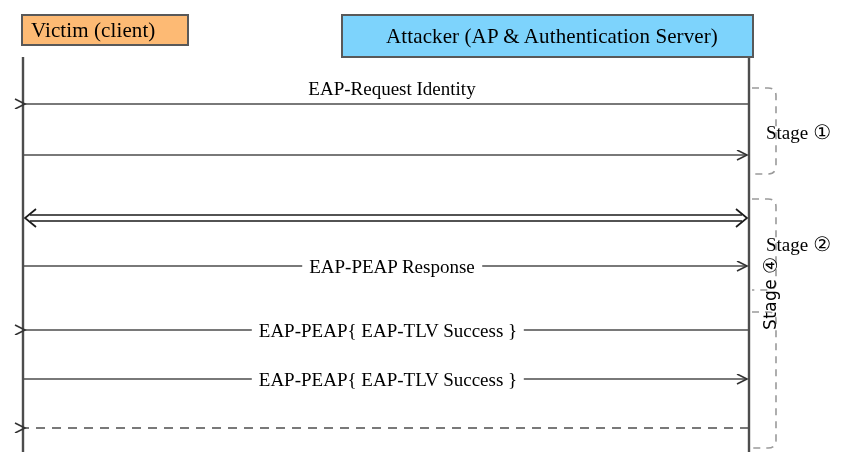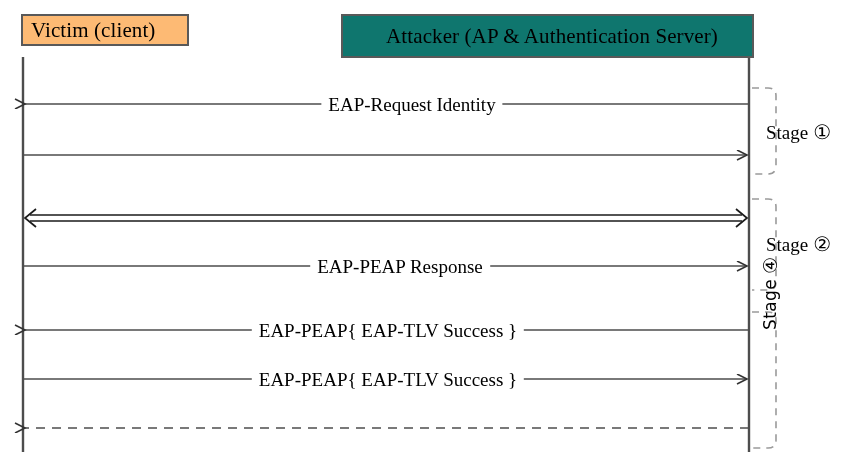--- a/index.html
+++ b/index.html
@@ -45,21 +45,21 @@
     width: 168px;
     height: 32px;
     background: #fdba74;
     margin-left: 7px;
   }
   #actor-attacker {
     left: 341px;
     top: 14px;
     width: 413px;
     height: 44px;
-    background: #0f766e;
+    background: #7dd3fc;
     justify-content: center;
     padding-left: 9px;
   }
   .msg-label {
     position: absolute;
     transform: translate(-50%, -50%);
     background: #ffffff;
     padding: 0 7px;
     font-size: 19px;
     line-height: 1;
@@ -166,25 +166,25 @@
   </svg>
 
   <div class="actor-box" id="actor-victim">
     <span>Victim (client)</span>
   </div>
 
   <div class="actor-box" id="actor-attacker">
     <span>Attacker (AP &amp; Authentication Server)</span>
   </div>
 
-  <div class="msg-label" style="left:392px; top:104px;margin-left:20px;">EAP-Request Identity</div>
-
-
-
-  <div class="msg-label" style="left:400px; top:266px;text-align:center;">EAP-PEAP Response</div>
+  <div class="msg-label" style="left:392px; top:88px;">EAP-Request Identity</div>
+
+
+
+  <div class="msg-label" style="left:392px; top:266px;text-align:center;">EAP-PEAP Response</div>
 
   <div class="msg-label" style="left:388px; top:330px;">EAP-PEAP{ EAP-TLV Success }</div>
 
   <div class="msg-label" style="left:388px; top:379px;">EAP-PEAP{ EAP-TLV Success }</div>
 
 
   <div class="stage-label" id="stage-label-1">
     <span>Stage</span>
     <span class="circled">①</span>
   </div>

